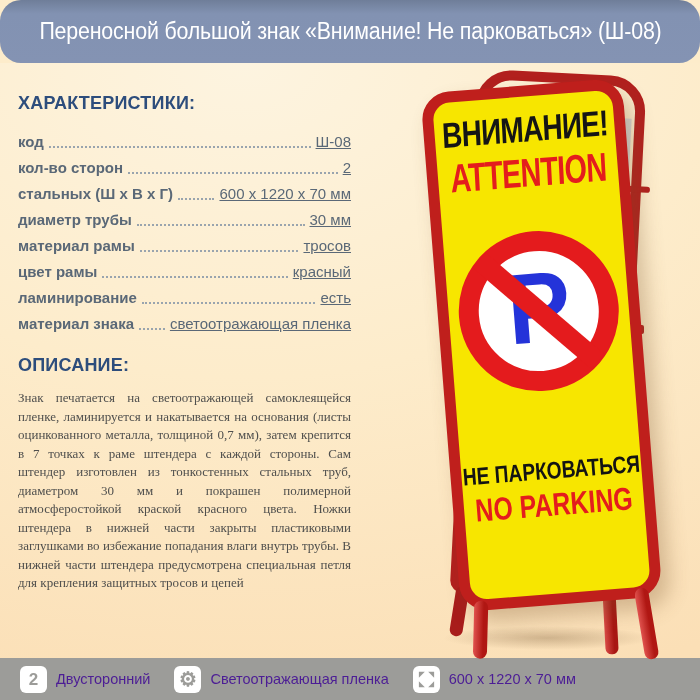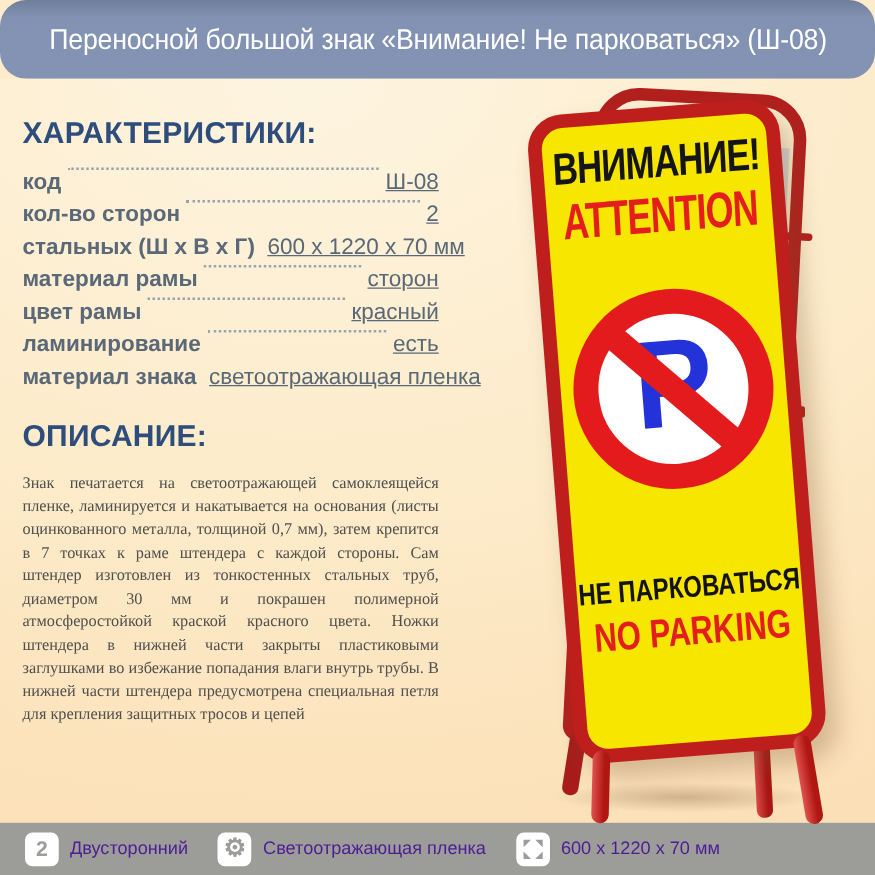--- a/index.html
+++ b/index.html
@@ -11,22 +11,22 @@
   .hdr { height:63px; flex:0 0 63px; background:linear-gradient(180deg,#6f7e99 0%, #8292b2 22%, #8493b3 100%);
          display:flex; align-items:center; justify-content:center;border-radius:21px; }
   .hdr-title { color:#ffffff; font-size:23px; white-space:nowrap; display:inline-block;
                transform:scaleX(0.93); letter-spacing:-0.2px; }
 
   
   .main { flex:1; position:relative;
           background: radial-gradient(140% 110% at 35% 0%, #fdf4e0 0%, #fdeccb 48%, #fbdfb6 100%); }
 
   .left-col { position:absolute; left:18px; top:30px; width:333px; }
-  .sec-heading { color:#2d4d7c; font-size:24px; font-weight:bold; letter-spacing:0.2px; margin-bottom:13px; }
-  .spec-row { display:flex; align-items:flex-start; height:26px; color:#5a6877; font-size:18px; }
+  .sec-heading { color:#2d4d7c; font-size:18px; font-weight:bold; letter-spacing:0.2px; margin-bottom:13px; }
+  .spec-row { display:flex; align-items:flex-end; height:26px; color:#5a6877; font-size:15px; }
   .spec-label { font-weight:bold; white-space:nowrap; line-height:22px; }
   .spec-dots { flex:1; border-bottom:2px dotted #99a4ae; margin:0 5px 5px; }
   .spec-value { white-space:nowrap; line-height:22px;text-decoration:underline; }
   .desc-heading { margin-top:20px; }
   .desc-text { margin-top:10px; font-size:13px; line-height:18.5px; color:#4f4f4d; text-align:justify;font-family:Liberation Serif, serif; }
 
   
   .stand { position:absolute; left:378px; top:6px; width:322px; height:589px; }
   .stand-shadow { position:absolute; left:20px; top:552px; width:300px; height:34px;
                   background:radial-gradient(50% 50% at 50% 50%, rgba(95,63,28,0.28), rgba(95,63,28,0) 70%); }
@@ -107,23 +107,28 @@
           <span class="spec-label">кол-во сторон</span>
           <span class="spec-dots"></span>
           <span class="spec-value">2</span>
         </div>
         <div class="spec-row">
           <span class="spec-label">стальных (Ш х В х Г)</span>
           <span class="spec-dots"></span>
           <span class="spec-value">600 х 1220 х 70 мм</span>
         </div>
         <div class="spec-row">
+          <span class="spec-label">диаметр трубы</span>
+          <span class="spec-dots"></span>
+          <span class="spec-value">30 мм</span>
+        </div>
+        <div class="spec-row">
           <span class="spec-label">материал рамы</span>
           <span class="spec-dots"></span>
-          <span class="spec-value">сторон</span>
+          <span class="spec-value">тросов</span>
         </div>
         <div class="spec-row">
           <span class="spec-label">цвет рамы</span>
           <span class="spec-dots"></span>
           <span class="spec-value">красный</span>
         </div>
         <div class="spec-row">
           <span class="spec-label">ламинирование</span>
           <span class="spec-dots"></span>
           <span class="spec-value">есть</span>

